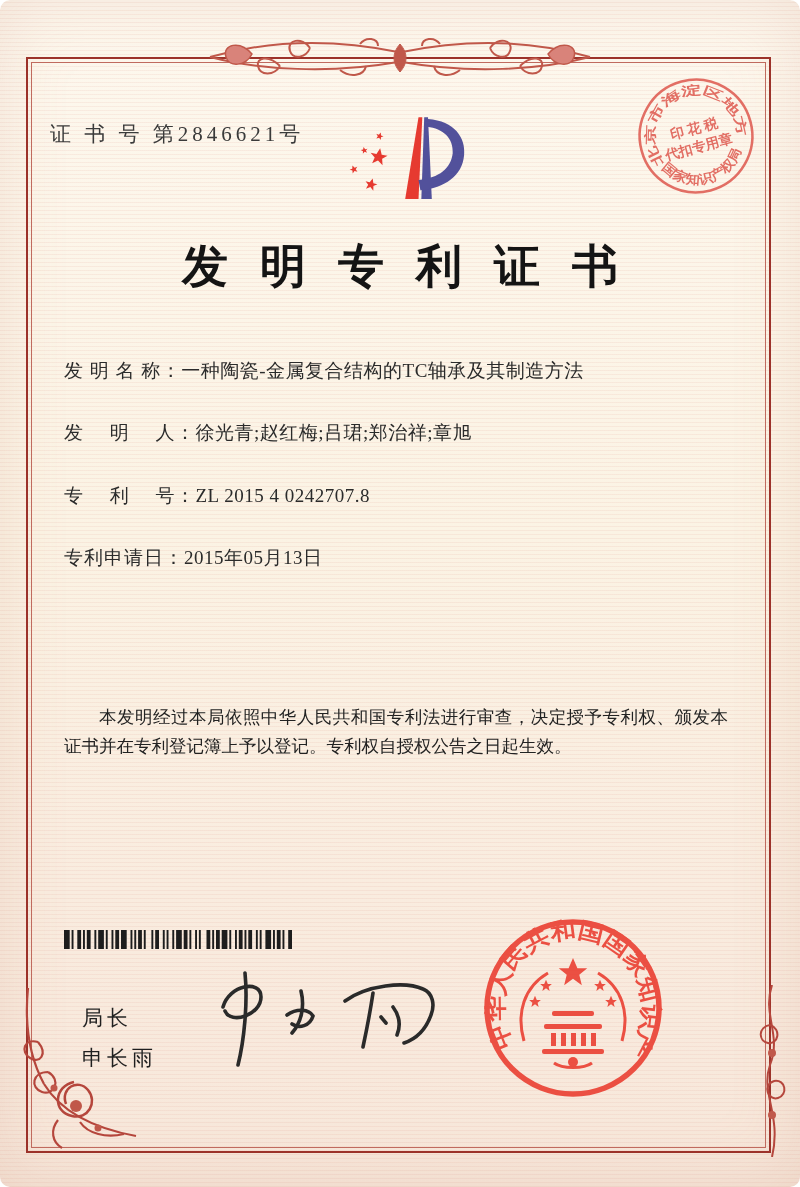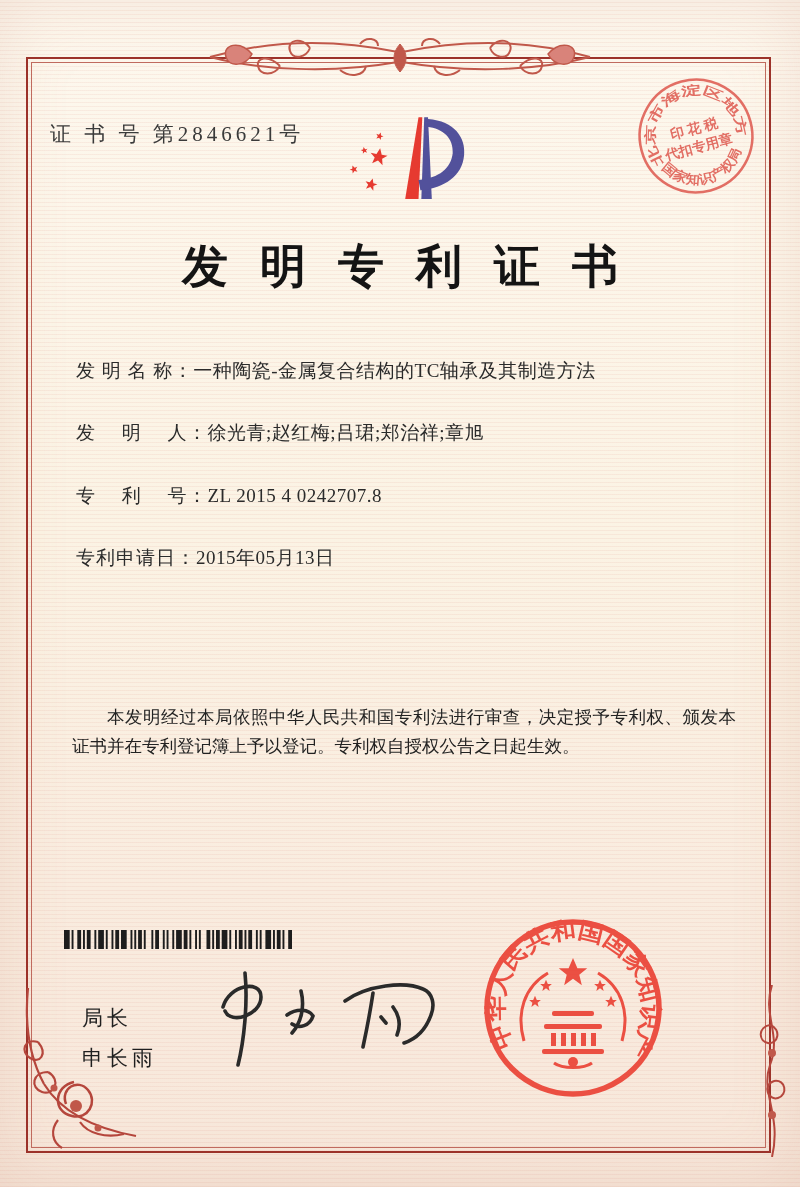--- a/index.html
+++ b/index.html
@@ -4,20 +4,21 @@
 <style>
   html,body{margin:0;padding:0;}
   .page{
     position:relative; width:800px; height:1187px; overflow:hidden;
     background:
       repeating-linear-gradient(0deg, rgba(224,150,138,.13) 0 1px, rgba(0,0,0,0) 1px 4px),
       linear-gradient(180deg,#fdf8ee 0%, #fbf3e4 45%, #f9ecdf 75%, #f7e7da 100%);
     box-shadow: inset 0 0 70px rgba(186,120,92,.16);
     font-family:"Liberation Serif","DejaVu Serif",serif;
     color:#262626;
+    border-radius:10px;
   }
   .frame{
     position:absolute; left:26px; top:57px; width:745px; height:1096px;
     border:2.5px solid #9c322a; box-sizing:border-box;
   }
   .frame-inner{
     position:absolute; left:3px; top:3px; right:3px; bottom:3px;
     border:1px solid #c06a5e;
   }
   .ornament{ position:absolute; pointer-events:none; }
@@ -28,28 +29,28 @@
   .cert-no{
     position:absolute; left:50px; top:120px;
     font-size:21px; letter-spacing:4px; color:#3a3a3a;
   }
   .logo{ position:absolute; left:333px; top:90px; width:152px; height:138px; }
   .title{
     position:absolute; left:0; top:236px; width:100%;
     text-align:center; font-size:46px; font-weight:bold; color:#141414;
     letter-spacing:32px; transform:translateX(16px); white-space:nowrap;
   }
-  .fields{ position:absolute; left:76px; top:358px; width:670px; }
+  .fields{ position:absolute; left:64px; top:358px; width:670px; }
   .field{ height:62.4px; font-size:19px; color:#2b2b2b; white-space:nowrap; }
   .flabel{ white-space:pre; letter-spacing:1px; }
   .fvalue{ letter-spacing:.5px; }
 
   .body-text{
     position:absolute; left:64px; top:703px; width:664px;
-    font-size:17.5px; line-height:29px; text-align:justify; color:#222;margin-left:8px;
+    font-size:17.5px; line-height:29px; text-align:justify; color:#222;
   }
   .body-text p{ margin:0; text-indent:2em; }
 
   .barcode{ position:absolute; left:64px; top:930px; width:228px; height:19px; }
 
   .signer{
     position:absolute; left:82px; top:998px;
     font-family:Liberation Serif, serif;
     font-size:21px; letter-spacing:4px; color:#1f1f1f; line-height:40px;
   }

